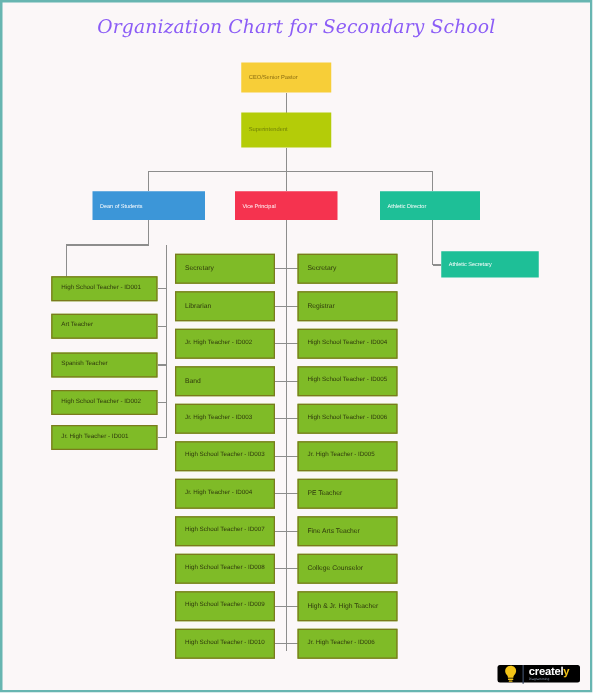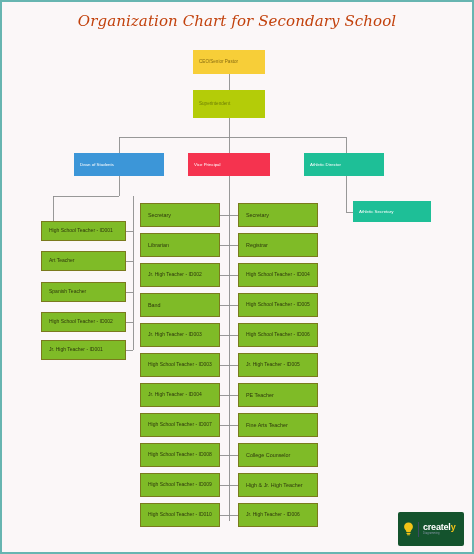--- a/index.html
+++ b/index.html
@@ -24,21 +24,21 @@
   
   #chart-title {
     position: absolute;
     left: 0; right: 0;
     top: 10px;
     text-align: center;
     font-family: "DejaVu Serif", serif;
     font-style: italic;
     font-size: 15px;
     font-weight: 400;
-    color: #c2410c;
+    color: #8b5cf6;
     letter-spacing: .1px;
     white-space: nowrap;
   }
 
   
   #connectors {
     position: absolute;
     left: 0; top: 0;
     width: 474px; height: 554px;
     pointer-events: none;
@@ -79,22 +79,22 @@
     padding-left: 7px;
   }
   .node.green.lbl-lg { font-size: 5.4px; }
 
   
   #creately-badge {
     position: absolute;
     right: 8px;
     bottom: 6px;
     width: 66px;
-    height: 34px;
-    background: #14532d;
+    height: 14px;
+    background: #000000;
     border-radius: 2px;
     display: flex;
     align-items: center;
     padding: 0 4px;
     gap: 4px;
   }
   #creately-badge .bulb {
     width: 12px; height: 15px;
     display: flex; align-items: center; justify-content: center;
   }

